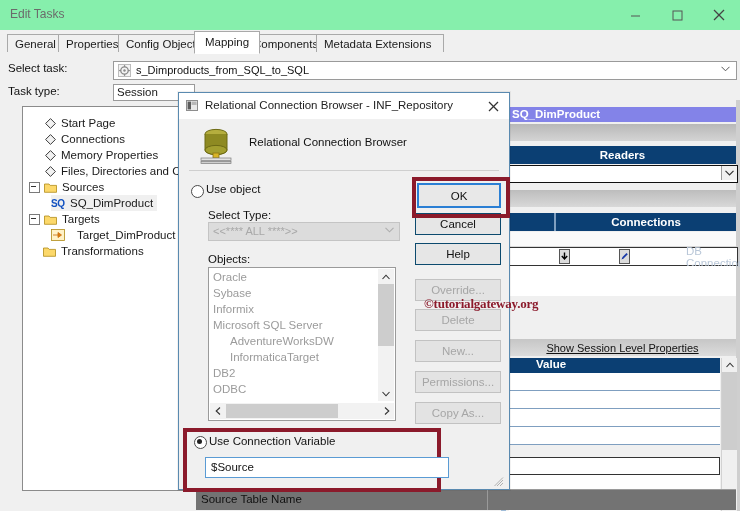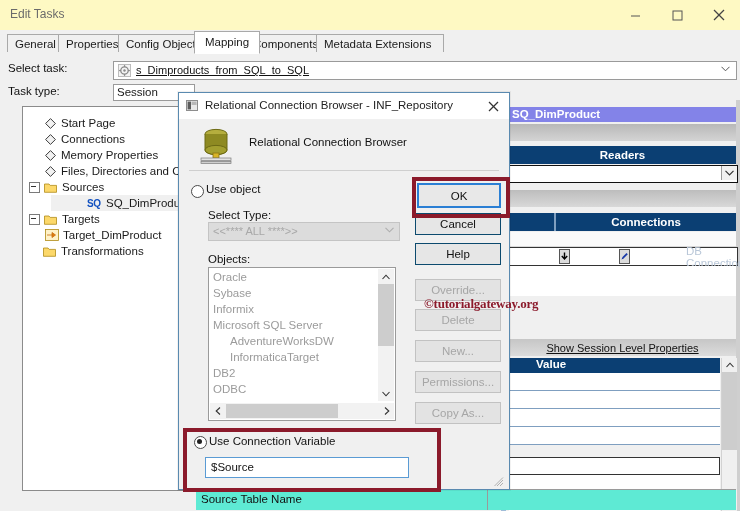--- a/index.html
+++ b/index.html
@@ -6,55 +6,55 @@
   body{
     width:740px;height:511px;overflow:hidden;
     background:#f0f0f0;
     font-family:"Liberation Sans", sans-serif;
     font-size:11.5px;color:#1a1a1a;
     -webkit-font-smoothing:antialiased;
   }
   .app{position:relative;width:740px;height:511px;background:#f0f0f0;overflow:hidden;}
 
   
-  .titlebar{position:absolute;left:0;top:0;width:740px;height:30px;background:#fef9c3;border-bottom:1px solid #ffffff;}
+  .titlebar{position:absolute;left:0;top:0;width:740px;height:30px;background:#86efac;border-bottom:1px solid #ffffff;}
   .titlebar .ttl{position:absolute;left:10px;top:7px;font-size:12px;color:#6b6b6b;}
   .winbtns{position:absolute;right:0;top:0;height:30px;display:flex;}
   .winbtn{width:42px;height:30px;display:flex;align-items:center;justify-content:center;color:#4a4a4a;font-size:13px;}
   .winbtn svg{display:block;}
 
   
   .tabstrip{position:absolute;left:0;top:30px;width:740px;height:22px;background:#f0f0f0;border-bottom:1px solid #a9a9a9;}
   .tab{position:absolute;top:4px;height:18px;padding:0 7px;line-height:18px;background:#f0f0f0;
        border:1px solid #a9a9a9;border-bottom:none;font-size:11.5px;color:#1a1a1a;white-space:nowrap;}
   .tab.active{top:1px;height:21px;line-height:20px;background:#ffffff;border-bottom:1px solid #ffffff;z-index:3;}
 
   
   .content{position:absolute;left:0;top:52px;width:740px;height:459px;background:#f0f0f0;}
 
   .lbl{position:absolute;font-size:11.5px;color:#111;}
 
   .taskcombo{position:absolute;left:113px;top:61px;width:622px;height:17px;background:#fff;
              border:1px solid #9a9a9a;}
-  .taskcombo .txt{position:absolute;left:22px;top:2px;font-size:11px;color:#111;text-decoration:underline;}
+  .taskcombo .txt{position:absolute;left:22px;top:2px;font-size:11px;color:#111;}
   .taskcombo .arw{position:absolute;right:6px;top:4px;}
   .gear{position:absolute;left:4px;top:2px;width:13px;height:13px;}
 
   .tasktype{position:absolute;left:113px;top:84px;width:80px;height:15px;background:#fff;border:1px solid #9a9a9a;}
   .tasktype span{position:absolute;left:3px;top:1px;font-size:11.5px;}
 
   
   .tree{position:absolute;left:22px;top:106px;width:175px;height:383px;background:#fff;border:1px solid #8b8b8b;}
   .trow{position:absolute;left:0;height:16px;display:flex;align-items:center;white-space:nowrap;font-size:11.5px;}
   .texp{width:9px;height:9px;border:1px solid #7a7a7a;background:#fff;position:relative;margin-right:4px;flex:0 0 auto;}
   .texp:before{content:"";position:absolute;left:1px;top:3px;width:5px;height:1px;background:#333;}
   .dia{width:11px;height:11px;margin-right:5px;flex:0 0 auto;}
   .fold{width:13px;height:11px;margin-right:5px;flex:0 0 auto;}
   .sqico{width:15px;height:11px;margin-right:4px;flex:0 0 auto;font-weight:bold;font-size:10px;color:#1050c0;
-         font-family:"Liberation Sans",sans-serif;letter-spacing:-.5px;padding-left:36px;}
+         font-family:"Liberation Sans",sans-serif;letter-spacing:-.5px;}
   .tgtico{width:14px;height:12px;margin-right:4px;flex:0 0 auto;}
   .sel{background:#f0f0f0;}
   .sqbar{position:absolute;left:509px;top:107px;width:227px;height:15px;background:#8383e8;}
   .sqbar span{position:absolute;left:3px;top:1px;font-size:11.5px;font-weight:bold;color:#fff;}
   .grayband{position:absolute;left:509px;top:124px;width:227px;height:17px;
             background:linear-gradient(to bottom,#b8b8b8,#d4d4d4);}
   .hdrbar{position:absolute;height:18px;background:#0b3f73;color:#fff;font-weight:bold;font-size:11.5px;
           display:flex;align-items:center;justify-content:center;}
   .combo2{position:absolute;left:509px;top:165px;width:227px;height:16px;background:#fff;border:1px solid #111;}
   .combo2 .dd{position:absolute;right:0;top:0;width:15px;height:14px;background:#f0f0f0;border-left:1px solid #9a9a9a;
@@ -121,21 +121,21 @@
   .btn.focus{border:2px solid #2b7fd4;background:#e8e8e8;}
   .okwrap{position:absolute;left:215px;top:84px;width:116px;height:34px;border:4px solid #8b1a2b;background:transparent;}
 
   .varwrap{position:absolute;left:183px;top:428px;width:250px;height:56px;border:4px solid #8b1a2b;background:#f0f0f0;}
   .varfield{position:absolute;left:205px;top:457px;width:202px;height:19px;background:#fff;border:1px solid #5a9bd4;}
   .varfield span{position:absolute;left:5px;top:3px;font-size:11.5px;color:#111;}
 
   .gripper{position:absolute;right:2px;bottom:2px;width:10px;height:10px;}
 
   
-  .srctbl{position:absolute;left:196px;top:489px;width:540px;height:20px;background:#5eead4;border-top:1px solid #9a9a9a;}
+  .srctbl{position:absolute;left:196px;top:489px;width:540px;height:20px;background:#737373;border-top:1px solid #9a9a9a;}
   .srctbl .c1{position:absolute;left:5px;top:3px;font-size:11.5px;color:#111;}
   .srctbl .div{position:absolute;left:291px;top:0;width:1px;height:20px;background:#9a9a9a;}
 
   .watermark{position:absolute;left:424px;top:296px;font-size:13px;font-weight:bold;color:#8b1a2b;
              font-family:"Liberation Serif",serif;letter-spacing:-.2px;z-index:60;}
 
   .vstrip{position:absolute;left:501px;top:100px;width:5px;height:411px;background:#9fbcd8;}
   .vstrip2{position:absolute;left:736px;top:100px;width:4px;height:411px;background:#cfcfcf;}
 </style>
 </head>
@@ -236,21 +236,21 @@
       <span>SQ_DimProduct</span>
     </div>
 
     <div class="trow" style="top:104px;left:6px;">
       <span class="texp"></span>
       <svg class="fold" viewBox="0 0 13 11">
         <path d="M0.5 2 L5 2 L6.2 3.4 L12.5 3.4 L12.5 10.3 L0.5 10.3 Z" fill="#fcd86a" stroke="#b08b16" stroke-width="0.8"></path>
       </svg>
       <span>Targets</span>
     </div>
-    <div class="trow" style="top:120px;left:22px;">
+    <div class="trow" style="top:120px;left:28px;gap:8px;">
       <svg class="tgtico" viewBox="0 0 14 12">
         <rect x="0.5" y="0.5" width="13" height="11" fill="#fff2c8" stroke="#b08b16" stroke-width="0.8"></rect>
         <path d="M2 6 L9 6 M7 3.5 L10.5 6 L7 8.5 Z" fill="#ef8a1a" stroke="#c56a08" stroke-width="0.8"></path>
       </svg>
       <span>Target_DimProduct</span>
     </div>
     <div class="trow" style="top:136px;left:20px;">
       <svg class="fold" viewBox="0 0 13 11">
         <path d="M0.5 2 L5 2 L6.2 3.4 L12.5 3.4 L12.5 10.3 L0.5 10.3 Z" fill="#fcd86a" stroke="#b08b16" stroke-width="0.8"></path>
       </svg>
@@ -420,21 +420,21 @@
   <div class="btn" style="left:415px;top:243px;width:84px;height:20px;z-index:30;">Help</div>
   <div class="btn dis" style="left:415px;top:279px;width:84px;height:20px;z-index:30;">Override...</div>
   <div class="btn dis" style="left:415px;top:309px;width:84px;height:20px;z-index:30;">Delete</div>
   <div class="btn dis" style="left:415px;top:340px;width:84px;height:20px;z-index:30;">New...</div>
   <div class="btn dis" style="left:415px;top:371px;width:84px;height:20px;z-index:30;">Permissions...</div>
   <div class="btn dis" style="left:415px;top:402px;width:84px;height:20px;z-index:30;">Copy As...</div>
 
   <div class="varwrap"></div>
   <div class="radio on" style="left:194px;top:436px;z-index:40;"></div>
   <div class="lbl" style="left:209px;top:435px;z-index:40;">Use Connection Variable</div>
-  <div class="varfield" style="z-index:40;">
+  <div class="varfield" style="z-index:40;padding-left:40px;">
     <span>$Source</span>
   </div>
 
   <svg class="gripper" style="left:494px;bottom:24px;z-index:40;" width="10" height="10" viewBox="0 0 10 10">
     <path d="M9 3 L3 9 M9 6 L6 9 M9 0.5 L0.5 9" stroke="#b0b0b0" stroke-width="1"></path>
   </svg>
 
   <div class="watermark">©tutorialgateway.org</div>
 
 </div>

